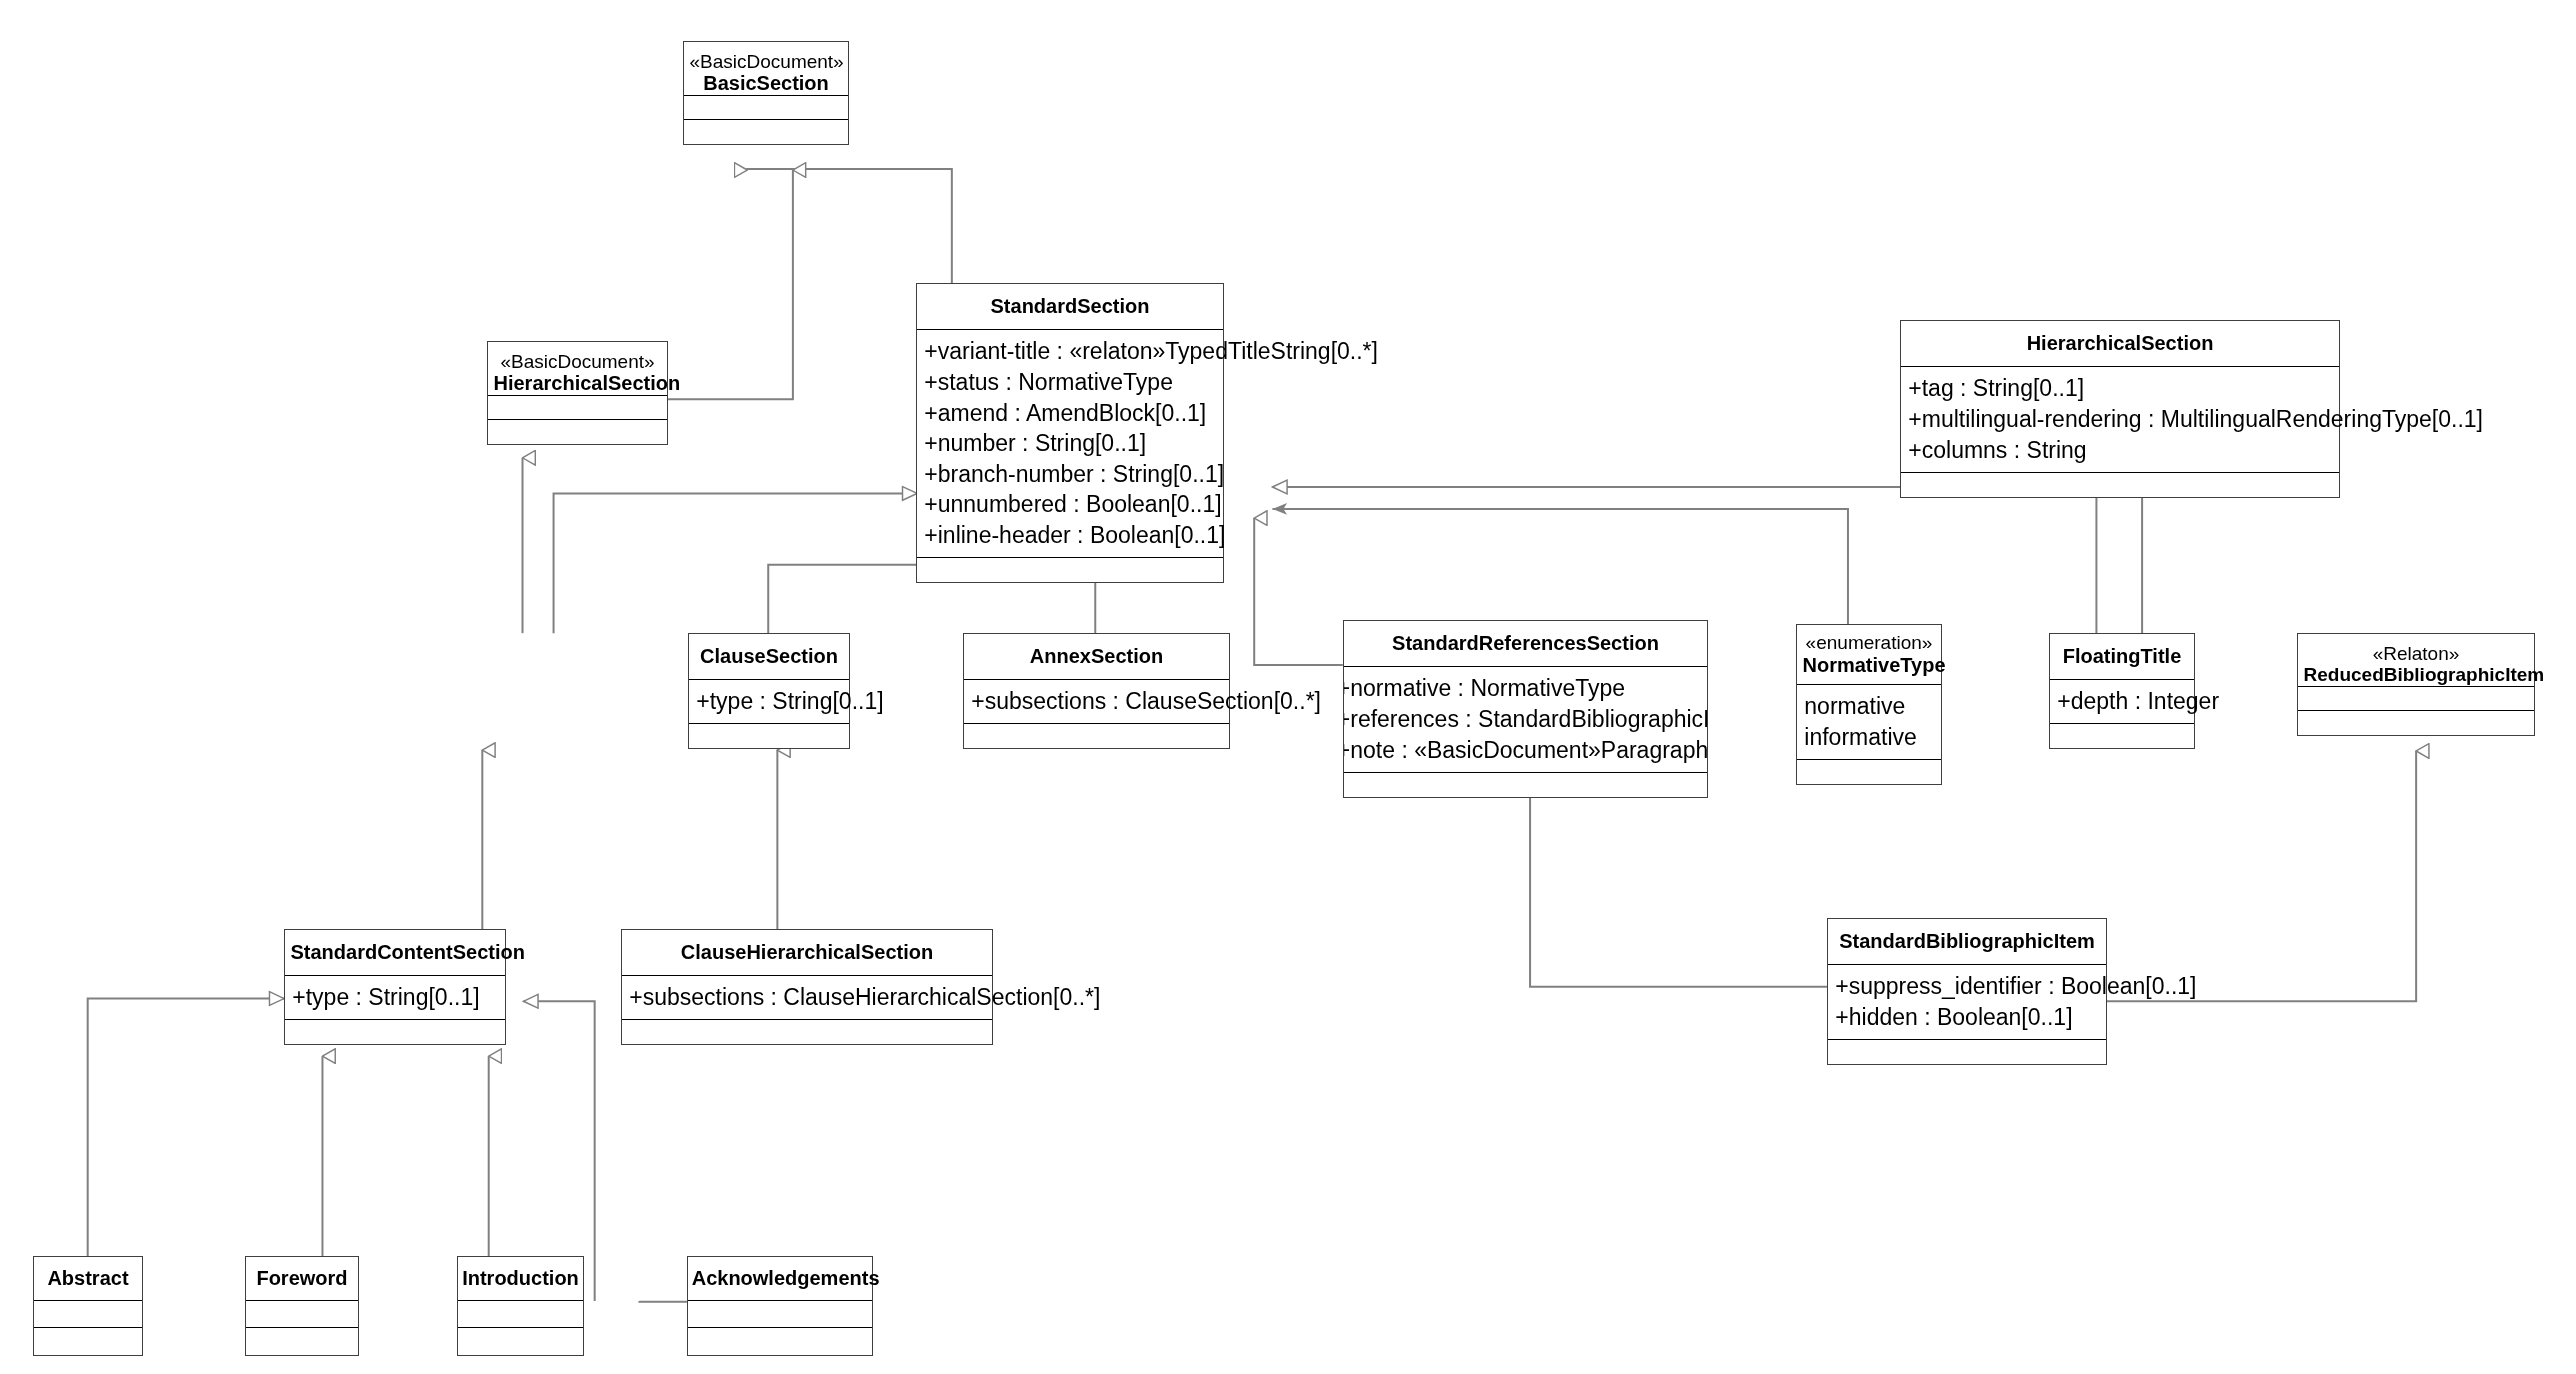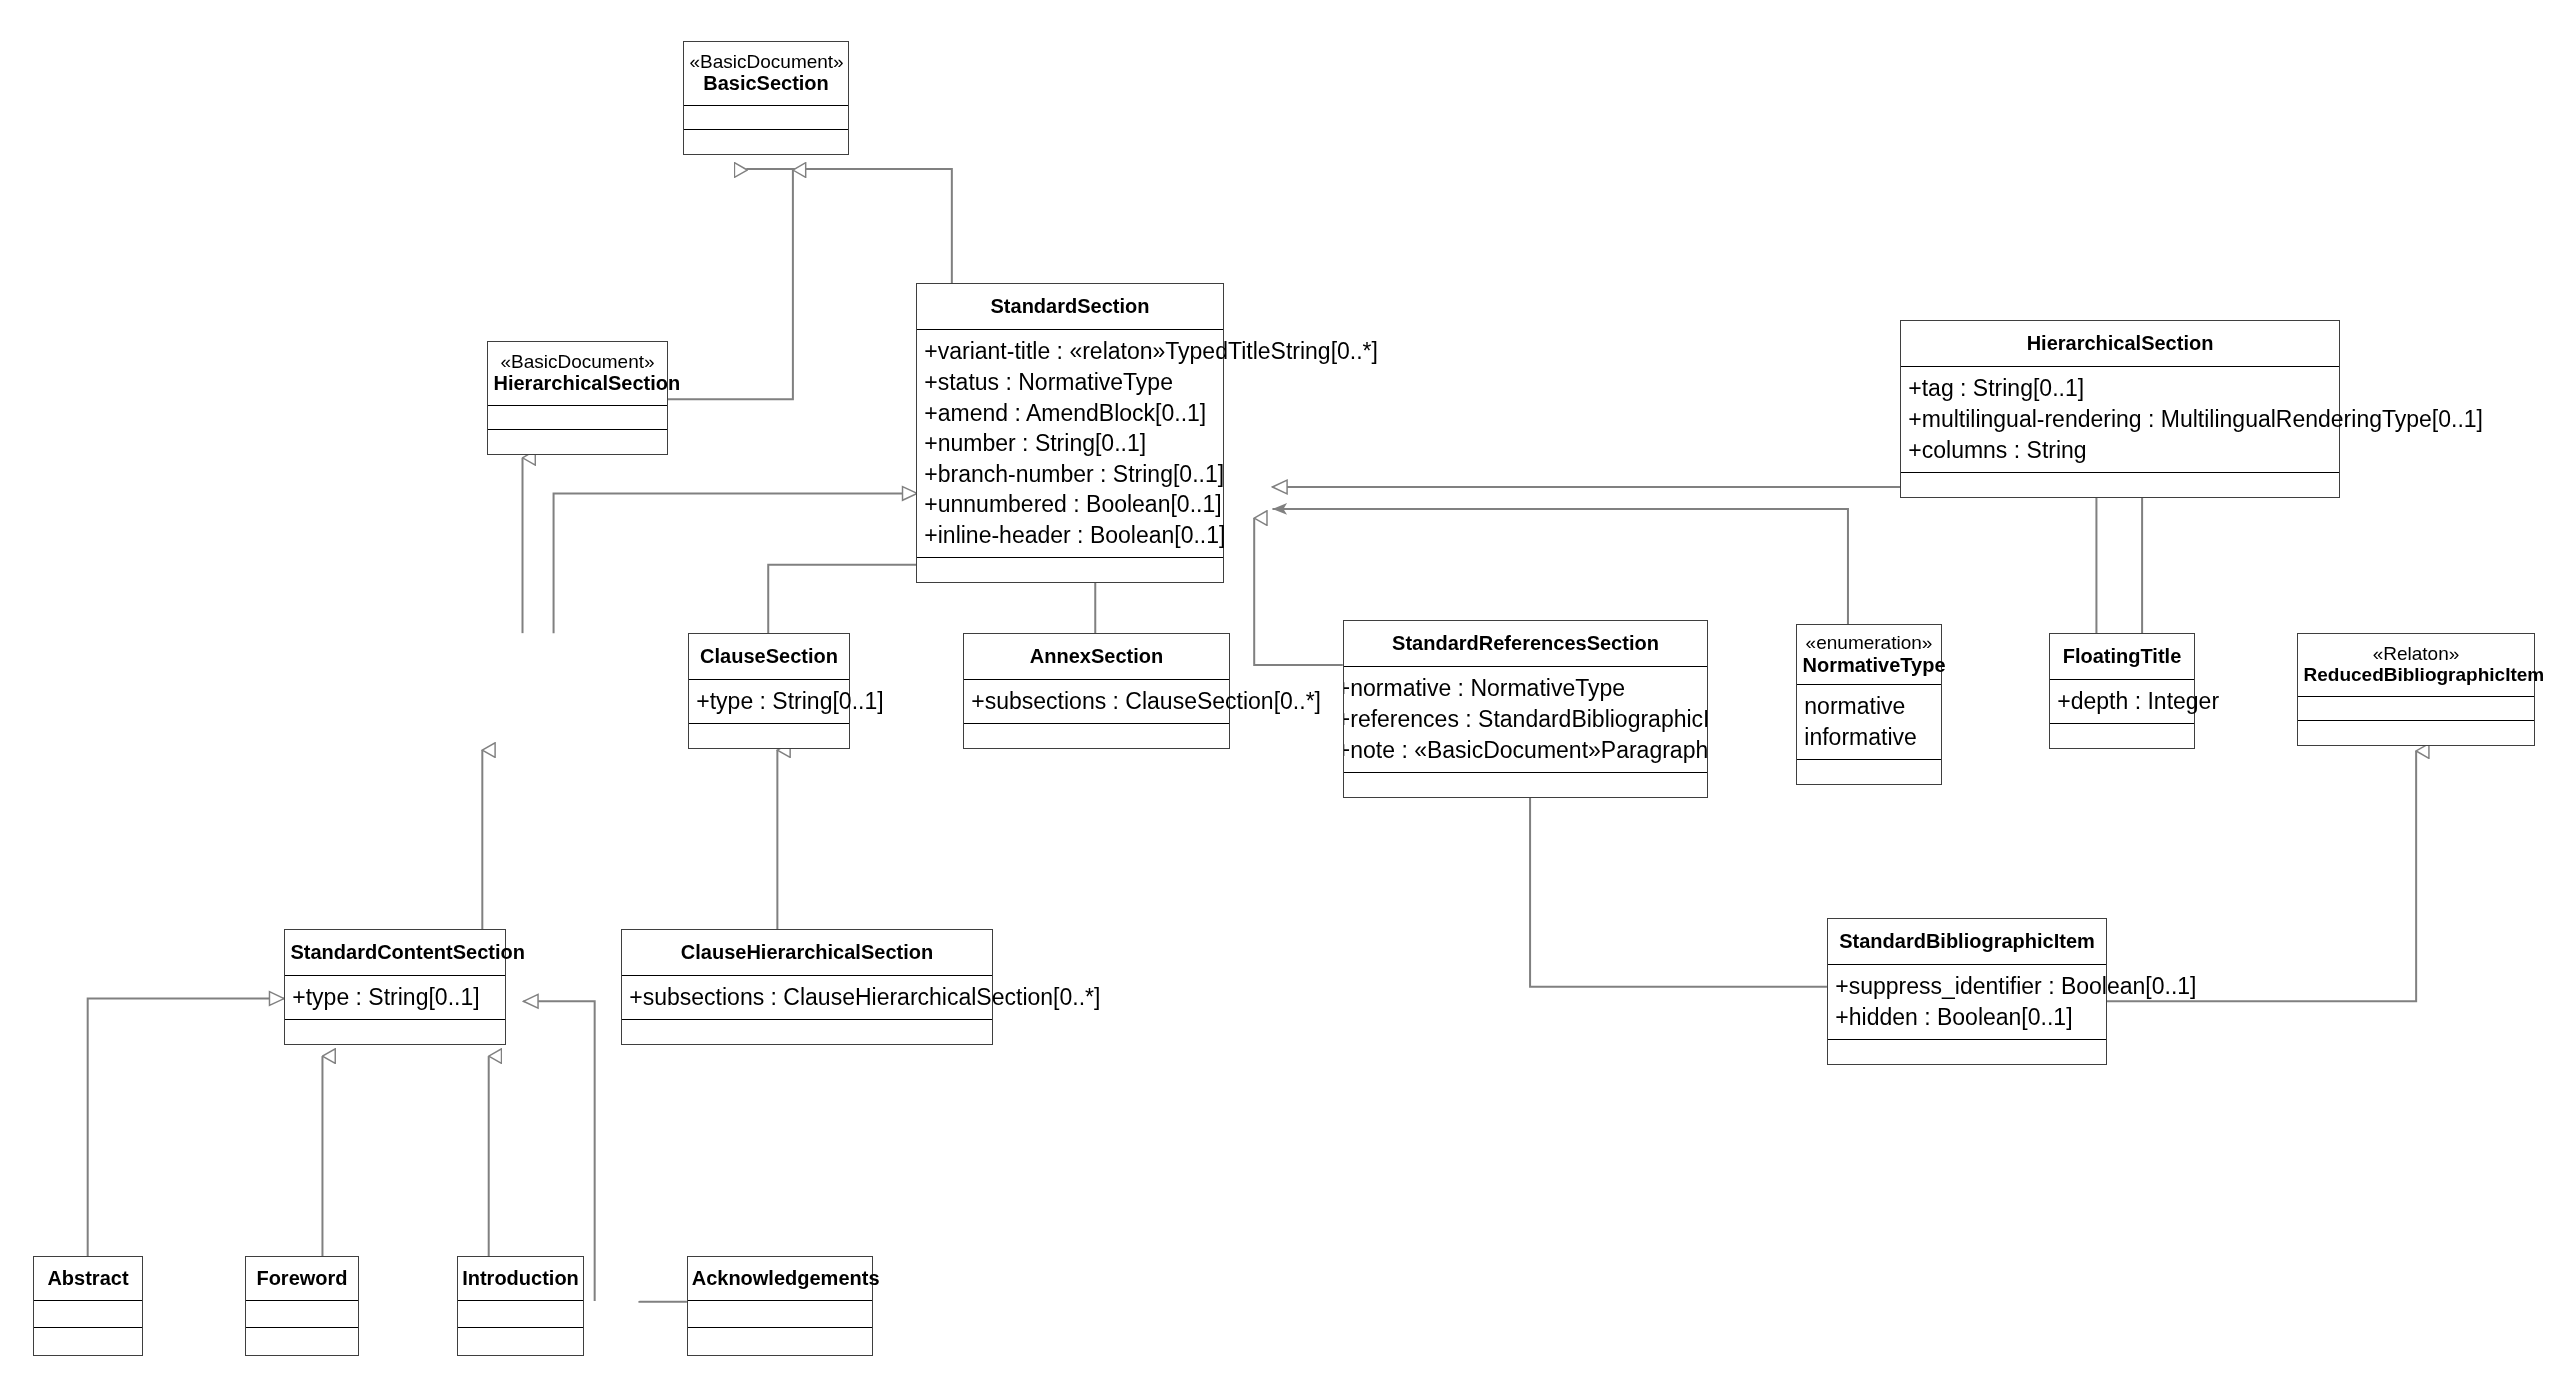--- a/index.html
+++ b/index.html
@@ -9,21 +9,21 @@
 
   .uml{position:absolute;box-sizing:border-box;background:#ffffff;border:1.8px solid #3f3f3f;}
   .uml .hdr{box-sizing:border-box;text-align:center;padding:7.3px 5.5px 7.3px 5.5px;border-bottom:1.8px solid #000;}
   .uml .stereo{display:block;font-size:19px;font-weight:400;line-height:1.12;white-space:nowrap;}
   .uml .cname{display:block;font-size:20px;font-weight:bold;line-height:1.15;white-space:nowrap;}
   .uml .cname.small{font-size:19px;}
   .uml .attrs{box-sizing:border-box;padding:6.4px 7.3px 6.4px 7.3px;border-bottom:1.8px solid #000;font-size:23px;line-height:1.33;white-space:nowrap;overflow:visible;}
   .uml .attrs .a{display:block;}
   .uml .ops{box-sizing:border-box;min-height:24px;}
   .uml .empty{box-sizing:border-box;border-bottom:1.8px solid #000;min-height:24px;}
-  .uml.plain .hdr{padding-top:9px;padding-bottom:10px;}
+  .uml.plain .hdr{padding-top:9px;padding-bottom:0;}
   .clipleft .attrs{padding-left:1.8px;}
 </style>
 </head>
 <body>
 
 <div id="canvas">
 
   <svg class="edges" viewBox="0 0 2820 1505">
     <defs>
       <marker id="hollowtri-up" markerWidth="18" markerHeight="16" refX="9" refY="1" orient="auto-start-reverse" markerUnits="userSpaceOnUse">

